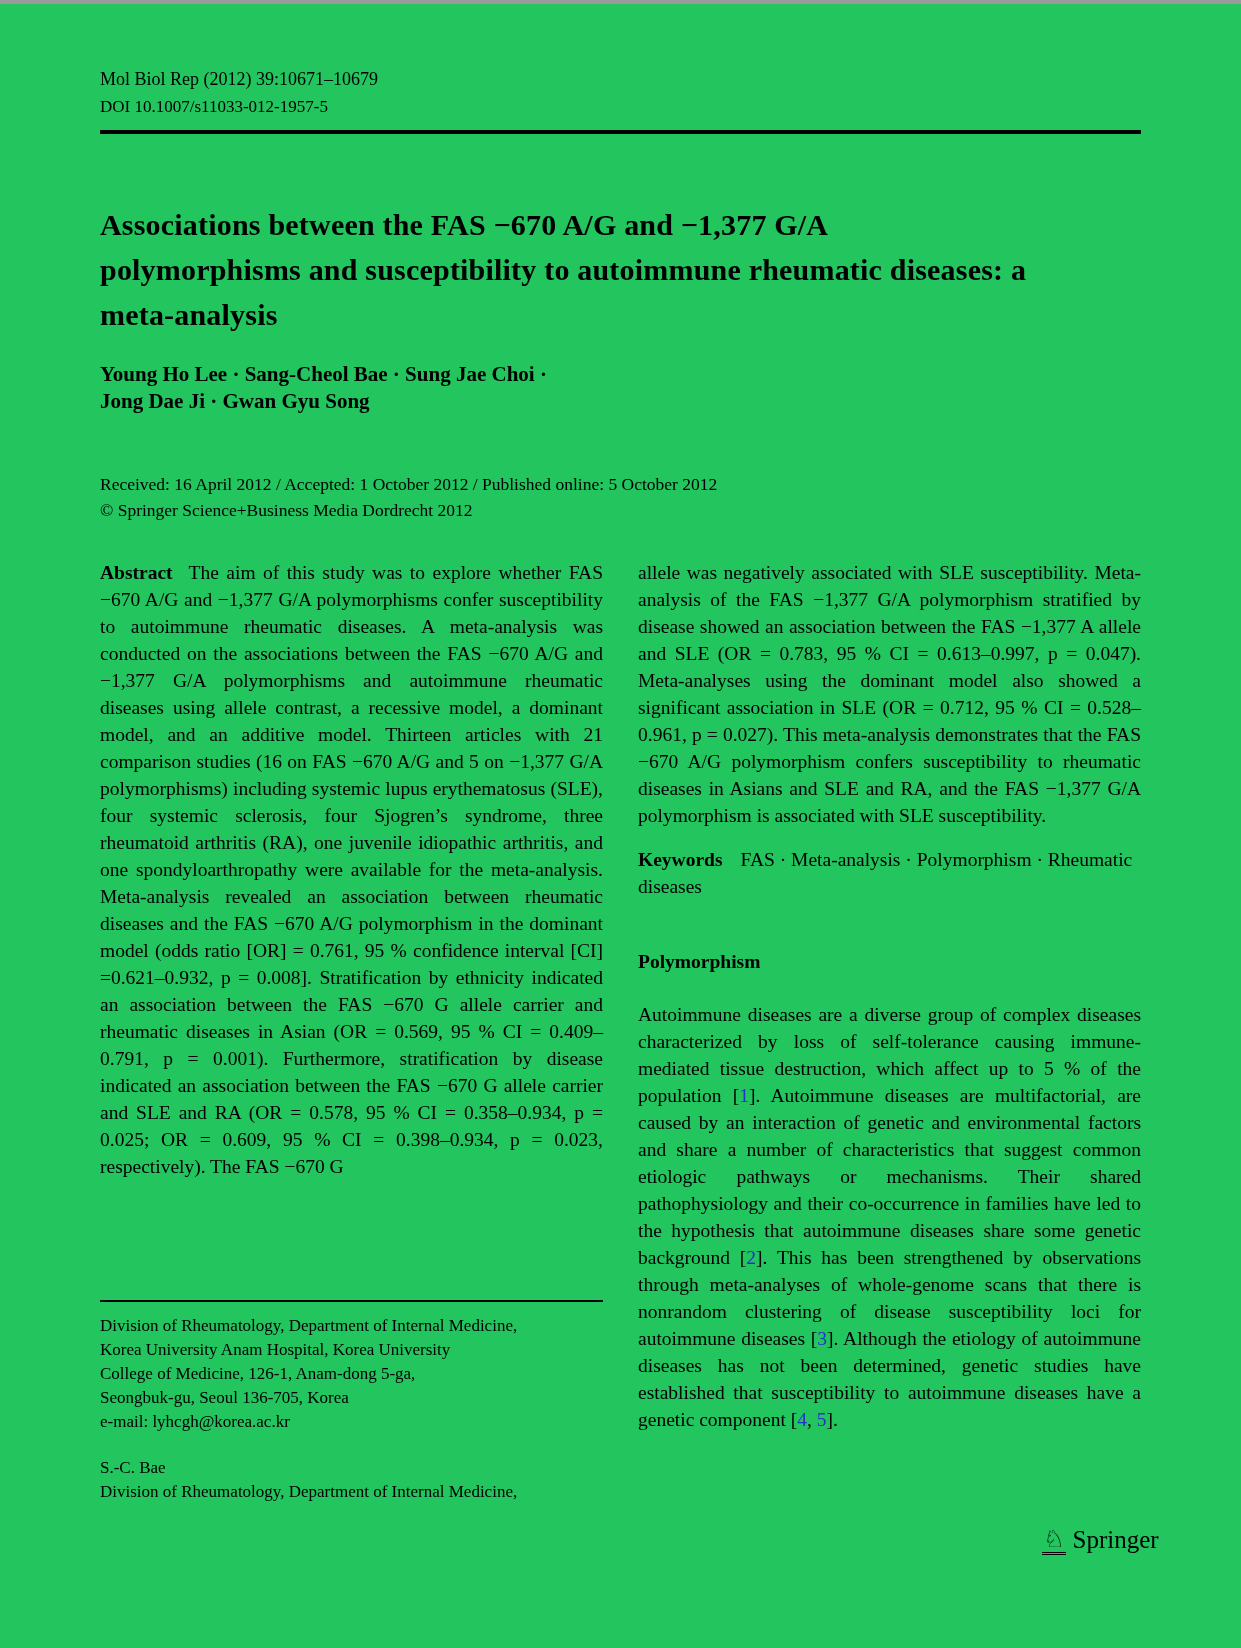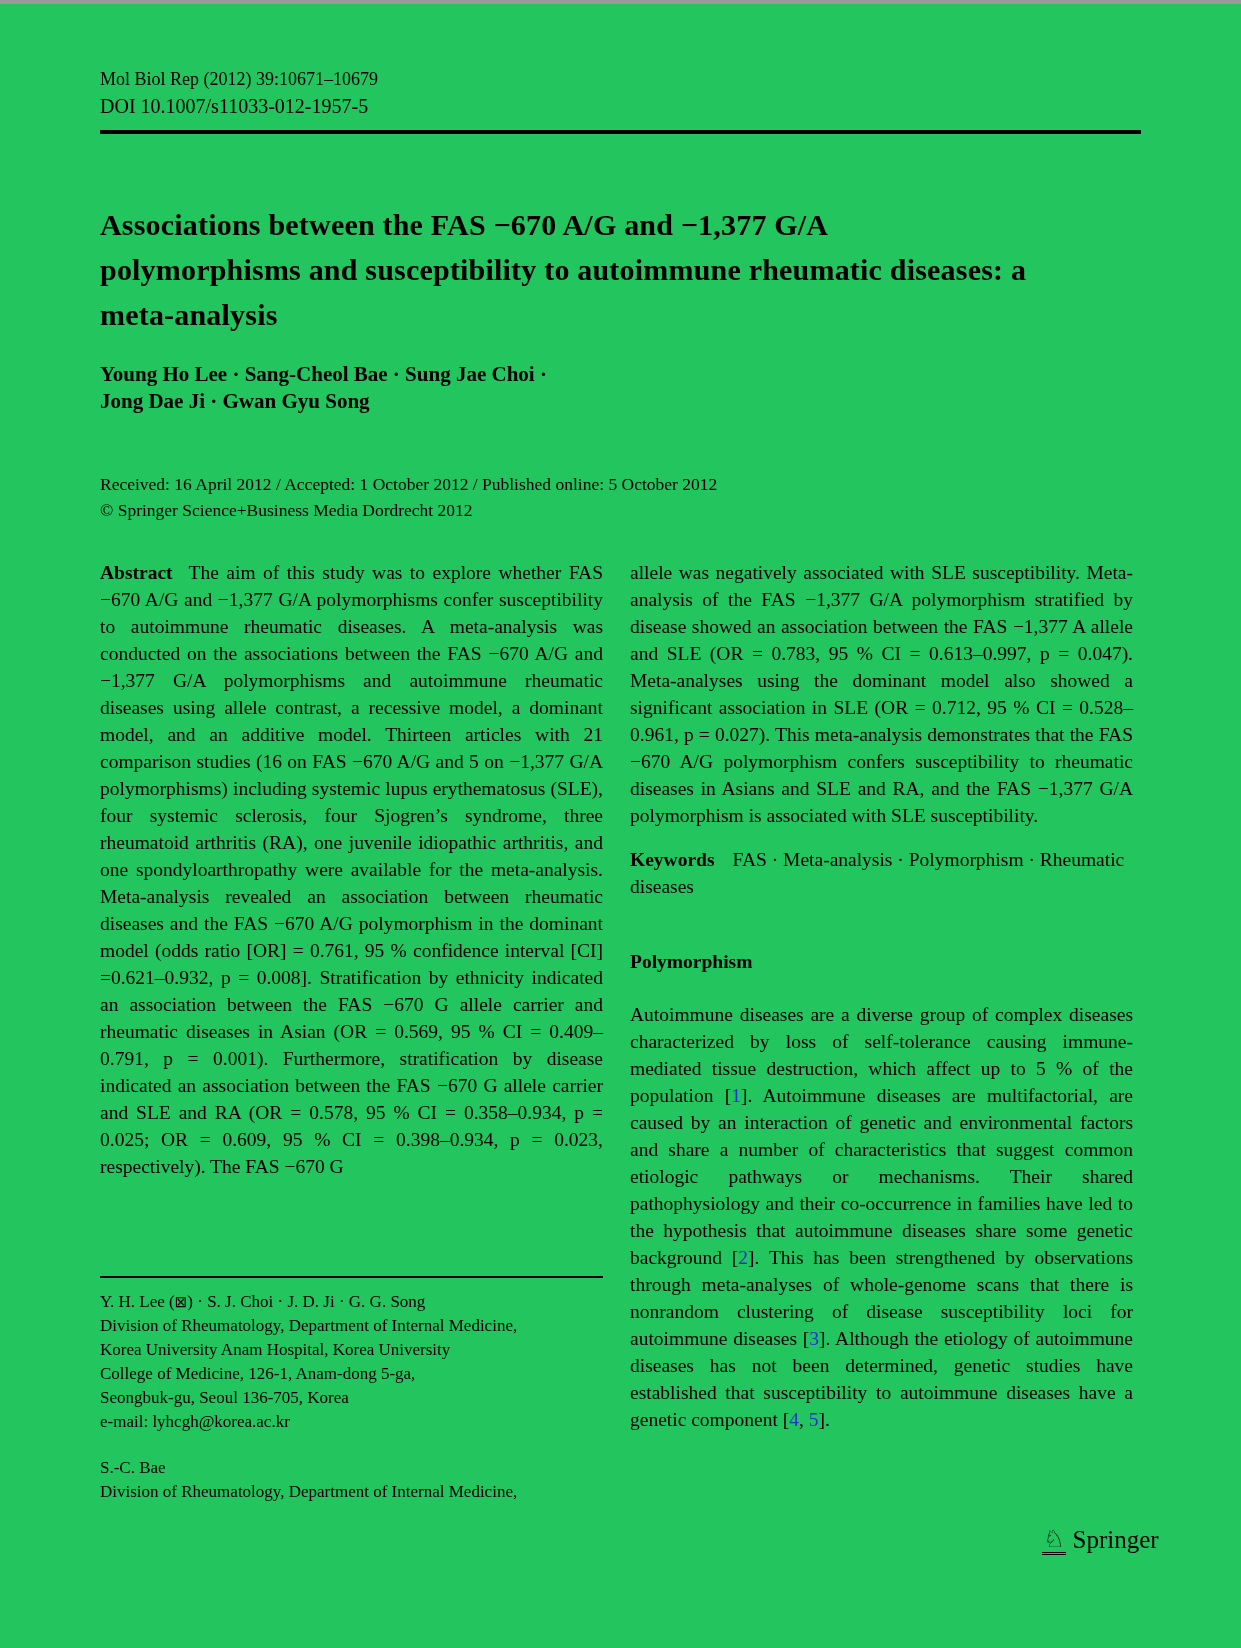--- a/index.html
+++ b/index.html
@@ -7,33 +7,33 @@
     position:relative;
     width:1241px;height:1648px;
     background:#22c55e;
     font-family:"Liberation Serif","DejaVu Serif",serif;
     color:#000;
     overflow:hidden;
     margin:4px auto;
   }
   .content{position:absolute;left:100px;top:0;width:1041px;}
   .journal-line{padding-top:62px;font-size:18px;line-height:27px;}
-  .doi-line{font-size:20px;line-height:27px;}
+  .doi-line{font-size:17px;line-height:27px;}
   .rule-thick{height:4px;background:#000;margin-top:10px;}
   .paper-title{
     margin-top:68px;
     max-width:930px;
     font-size:30px;font-weight:bold;line-height:45px;
     letter-spacing:.2px;
   }
   .authors{margin-top:24px;font-size:21px;font-weight:bold;line-height:27px;}
   .dates{margin-top:56px;font-size:17.5px;line-height:26px;}
   .columns{
     margin-top:36px;
-    display:flex;gap:27px;
+    display:flex;gap:35px;
     align-items:stretch;
     height:945px;
   }
   .col{width:503px;}
   .col-left{display:flex;flex-direction:column;}
   .body-text{
     font-size:19.5px;line-height:27px;
     text-align:justify;
     hyphens:auto;-webkit-hyphens:auto;
   }
@@ -85,21 +85,20 @@
 
     <div class="columns">
 
       <div class="col col-left">
         <p class="body-text" style="margin:0;">
           <span class="abstract-label">Abstract</span><span>The aim of this study was to explore whether FAS −670 A/G and −1,377 G/A polymorphisms confer susceptibility to autoimmune rheumatic diseases. A meta-analysis was conducted on the associations between the FAS −670 A/G and −1,377 G/A polymorphisms and autoimmune rheumatic diseases using allele contrast, a recessive model, a dominant model, and an additive model. Thirteen articles with 21 comparison studies (16 on FAS −670 A/G and 5 on −1,377 G/A polymorphisms) including systemic lupus erythematosus (SLE), four systemic sclerosis, four Sjogren’s syndrome, three rheumatoid arthritis (RA), one juvenile idiopathic arthritis, and one spondyloarthropathy were available for the meta-analysis. Meta-analysis revealed an association between rheumatic diseases and the FAS −670 A/G polymorphism in the dominant model (odds ratio [OR] = 0.761, 95 % confidence interval [CI] =0.621–0.932, p = 0.008]. Stratification by ethnicity indicated an association between the FAS −670 G allele carrier and rheumatic diseases in Asian (OR = 0.569, 95 % CI = 0.409–0.791, p = 0.001). Furthermore, stratification by disease indicated an association between the FAS −670 G allele carrier and SLE and RA (OR = 0.578, 95 % CI = 0.358–0.934, p = 0.025; OR = 0.609, 95 % CI = 0.398–0.934, p = 0.023, respectively). The FAS −670 G</span>
         </p>
 
         <div class="footnote">
           <div class="footnote-rule"></div>
-          <div><span>Y. H. Lee (</span><span class="env">⊠</span><span>) · S. J. Choi · J. D. Ji · G. G. Song</span></div>
           <div>
               <div>Division of Rheumatology, Department of Internal Medicine,</div>
               <div>Korea University Anam Hospital, Korea University</div>
               <div>College of Medicine, 126-1, Anam-dong 5-ga,</div>
               <div>Seongbuk-gu, Seoul 136-705, Korea</div>
               <div>e-mail: lyhcgh@korea.ac.kr</div>
             </div>
           <div class="footnote-block2">
               <div>S.-C. Bae</div>
               <div>Division of Rheumatology, Department of Internal Medicine,</div>

